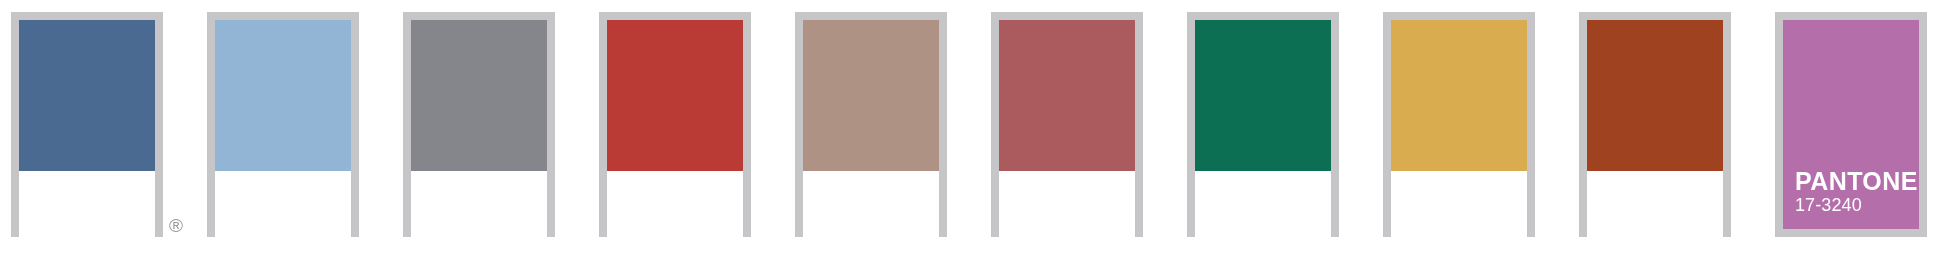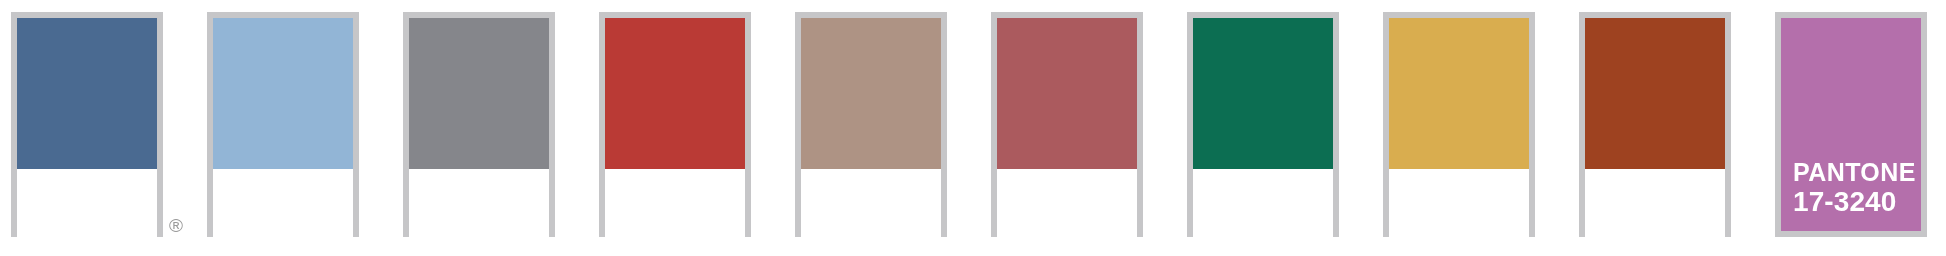--- a/index.html
+++ b/index.html
@@ -21,21 +21,21 @@
     background: #ffffff;
   }
 
   
   .swatch {
     position: absolute;
     top: 12px;
     width: 152px;
     height: 225px;
     box-sizing: border-box;
-    border: 6px solid #4d7c0f;
+    border: 8px solid #4d7c0f;
     background: #ffffff;
   }
 
   .swatch .color-area {
     width: 100%;
     height: 151px;
   }
 
   .swatch .label-area {
     width: 100%;
@@ -59,22 +59,22 @@
 
   .brand-word {
     font-size: 25px;
     font-weight: bold;
     letter-spacing: 0.4px;
     display: block;
   }
 
   .code-line,
   .name-line {
-    font-size: 28px;
-    font-weight: bold;
+    font-size: 18px;
+    font-weight: normal;
     display: block;
     letter-spacing: 0.1px;
   }
 
   
   .reg-mark {
     position: absolute;
     left: 165px;
     top: 215px;
     width: 22px;

